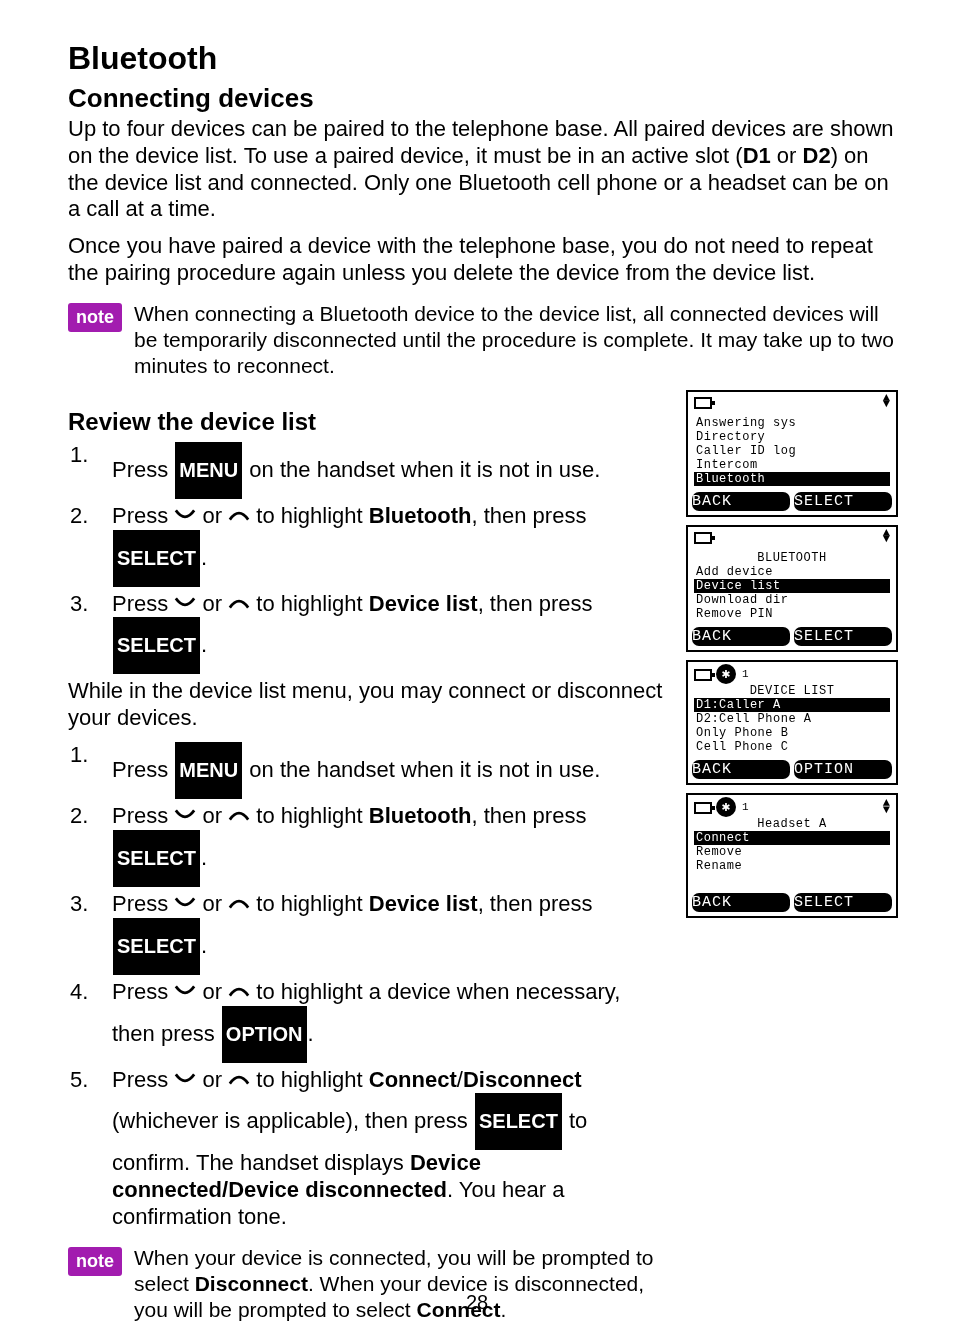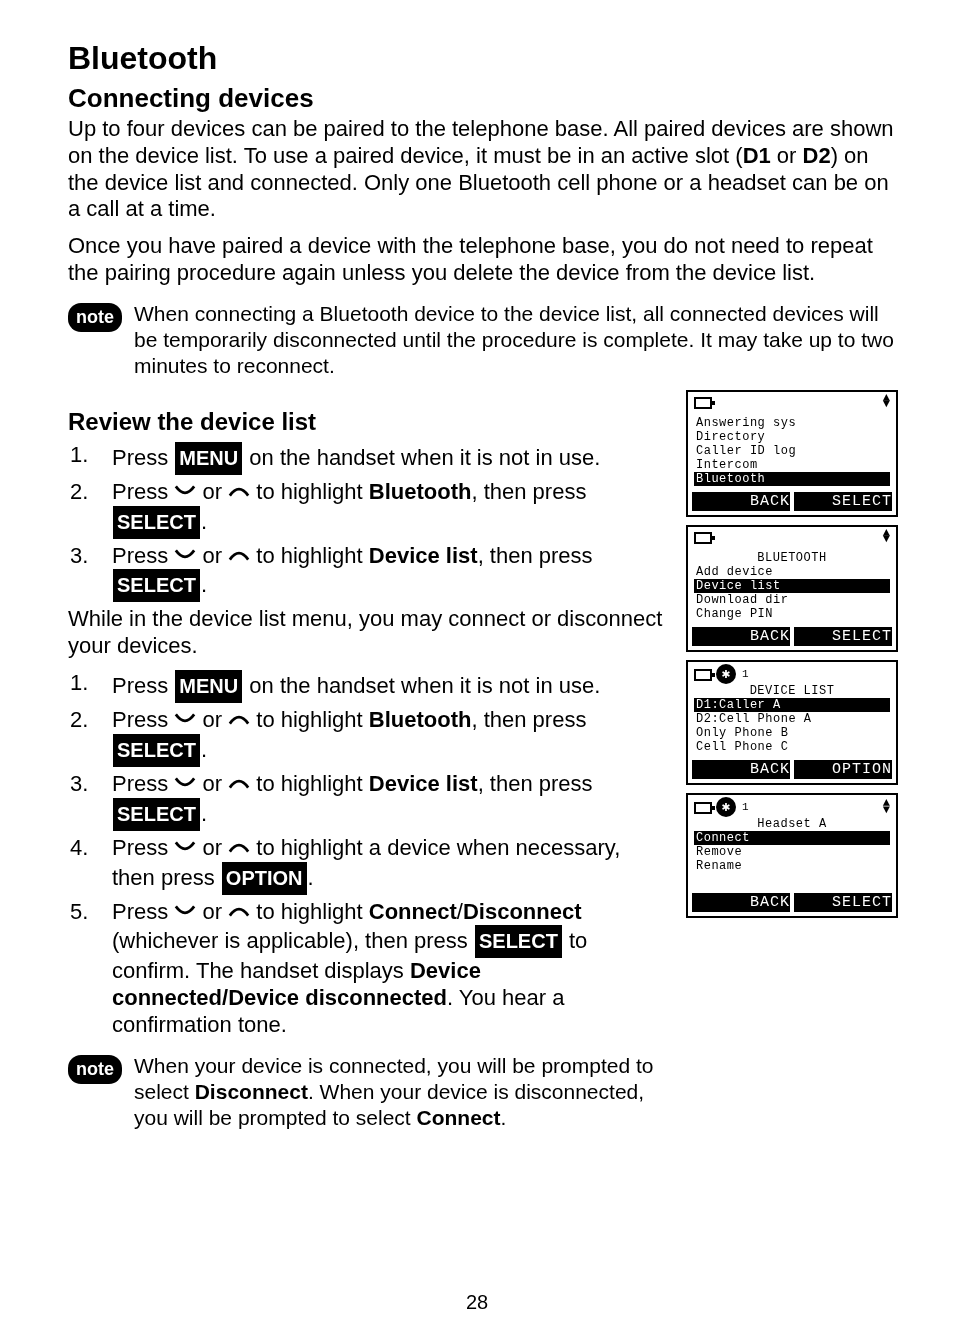--- a/index.html
+++ b/index.html
@@ -12,22 +12,22 @@
     padding: 40px 50px 30px 68px;
     position: relative;
     font-size: 22px;
   }
   h1 { font-size: 32px; font-weight: bold; margin-bottom: 6px; }
   h2 { font-size: 26px; font-weight: bold; margin-bottom: 2px; }
   h3 { font-size: 24px; font-weight: bold; margin-top: 22px; margin-bottom: 6px; }
   p.body { font-size: 22px; line-height: 1.22; margin-bottom: 10px; }
   .note-row { display: flex; align-items: flex-start; margin-top: 14px; margin-bottom: 6px; }
   .note-badge {
-    background:#000000; color:#fff; font-weight:bold;
-    font-size:18px; padding:4px 8px; border-radius:13px;
+    background:#a21caf; color:#fff; font-weight:bold;
+    font-size:18px; padding:4px 8px; border-radius:3px;
     flex:0 0 auto; margin-right:12px; margin-top:2px;
     font-family: Arial, sans-serif;
   }
   .note-text { font-size: 21px; line-height: 1.25; flex:1; }
   .two-col { display:flex; gap:18px; }
   .left { flex:1; }
   .right { width:218px; flex:0 0 218px; padding-top:4px; }
   ol { list-style: none; counter-reset: item; padding-left: 0; }
   ol > li {
     counter-increment: item;
@@ -36,21 +36,21 @@
     font-size: 22px;
     line-height: 1.22;
     margin-bottom: 4px;
   }
   ol > li::before {
     content: counter(item) ".";
     position: absolute; left: 2px; top: 0;
   }
   .kbd {
     display:inline-block; background:#000; color:#fff;
-    font-weight:bold; padding:4px 4px; margin:0 1px;
+    font-weight:bold; padding:16px 4px; margin:0 1px;
     font-size: 20px; line-height: 1.25;
   }
   .arrow {
     display:inline-block; width:22px; height:14px;
     vertical-align: middle; position: relative; top:-2px;
   }
   .arrow svg { width:100%; height:100%; display:block; }
   .bold { font-weight: bold; }
 
   
@@ -82,23 +82,24 @@
     font-size: 12px; letter-spacing: 0.5px;
     white-space: nowrap; overflow: hidden;
     padding: 0 2px;
   }
   .lcd-line.title { text-align:center; }
   .lcd-line.hl { background:#000; color:#fff; }
   .lcd-softkeys {
     display:flex; gap:4px; padding: 2px 4px 4px 4px;
   }
   .sk {
-    flex:1; background:#000; color:#fff; text-align:right;
+    flex:1; background:#000; color:#fff; text-align:left;
     font-size:15px; letter-spacing:1px; padding:1px 0;
     font-family: "Courier New", monospace;
+    border-radius: 7px;
   }
   .bt-icon {
     display:inline-flex; width:20px; height:20px; border-radius:50%;
     background:#000; color:#fff; align-items:center; justify-content:center;
     font-size:14px; margin-right:2px; vertical-align:middle;
   }
   .bt-sub { font-size:11px; vertical-align:sub; }
   .lcd-iconrow { display:flex; align-items:center; justify-content:space-between; padding:2px 6px 0 6px; }
   .lcd-iconrow .left-ic { display:flex; align-items:center; gap:4px; }
 
@@ -218,21 +219,21 @@
         <div class="scroll-ind">
             <span>▲</span>
             <span>▼</span>
           </div>
       </div>
       <div class="lcd-body">
         <div class="lcd-line title">BLUETOOTH</div>
         <div class="lcd-line">Add device</div>
         <div class="lcd-line hl">Device list</div>
         <div class="lcd-line">Download dir</div>
-        <div class="lcd-line">Change PIN</div>
+        <div class="lcd-line">Remove PIN</div>
       </div>
       <div class="lcd-softkeys">
         <div class="sk">BACK</div>
         <div class="sk">SELECT</div>
       </div>
     </div>
 
     <div class="lcd">
       <div class="lcd-iconrow">
         <div class="left-ic">

